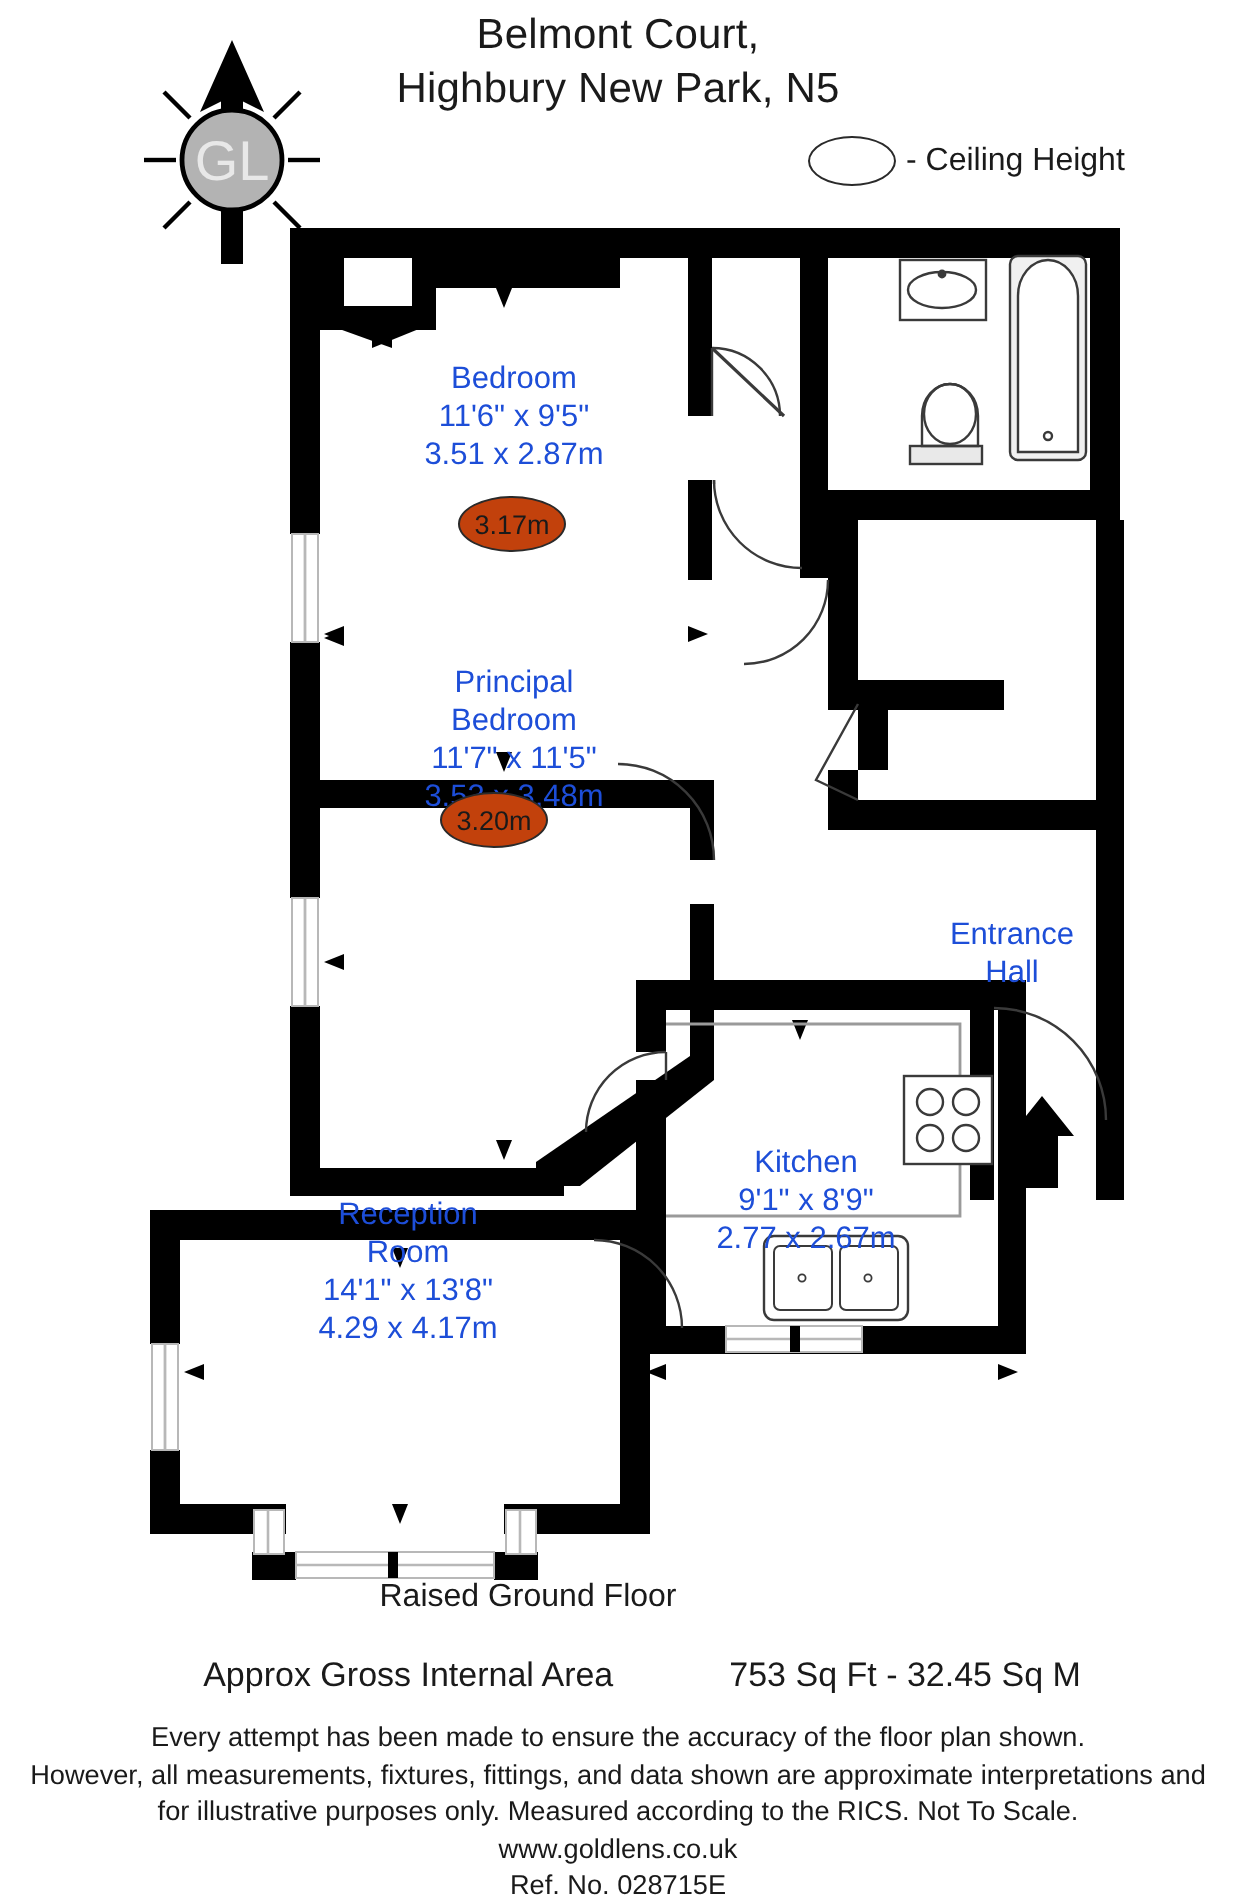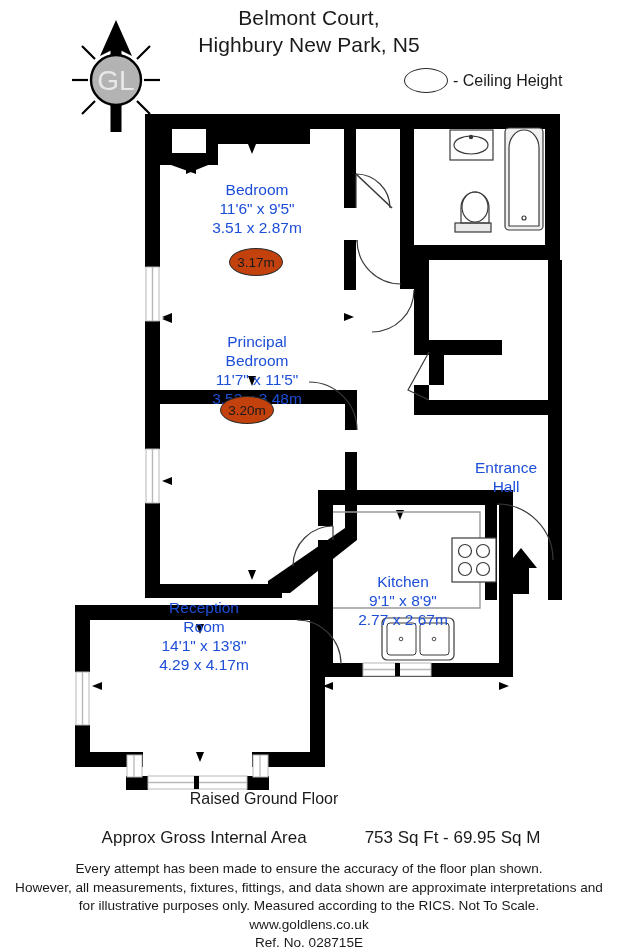--- a/index.html
+++ b/index.html
@@ -334,21 +334,21 @@
 
   <div class="room-label" style="left:452px; top:458px; width:108px;">
     <span class="nm">Entrance</span>
     <span class="nm">Hall</span>
   </div>
 
   <div class="floor-name">Raised Ground Floor</div>
 
   <div class="area-row">
     <span>Approx Gross Internal Area</span>
-    <span>753 Sq Ft  -  69.95 Sq M</span>
+    <span>753 Sq Ft  -  32.45 Sq M</span>
   </div>
 
   <div class="disclaimer">
     <div>Every attempt has been made to ensure the accuracy of the floor plan shown.</div>
     <div>However, all measurements, fixtures, fittings, and data shown are approximate interpretations and</div>
     <div>for illustrative purposes only. Measured according to the RICS. Not To Scale.</div>
     <div>www.goldlens.co.uk</div>
     <div>Ref. No. 028715E</div>
   </div>
 

